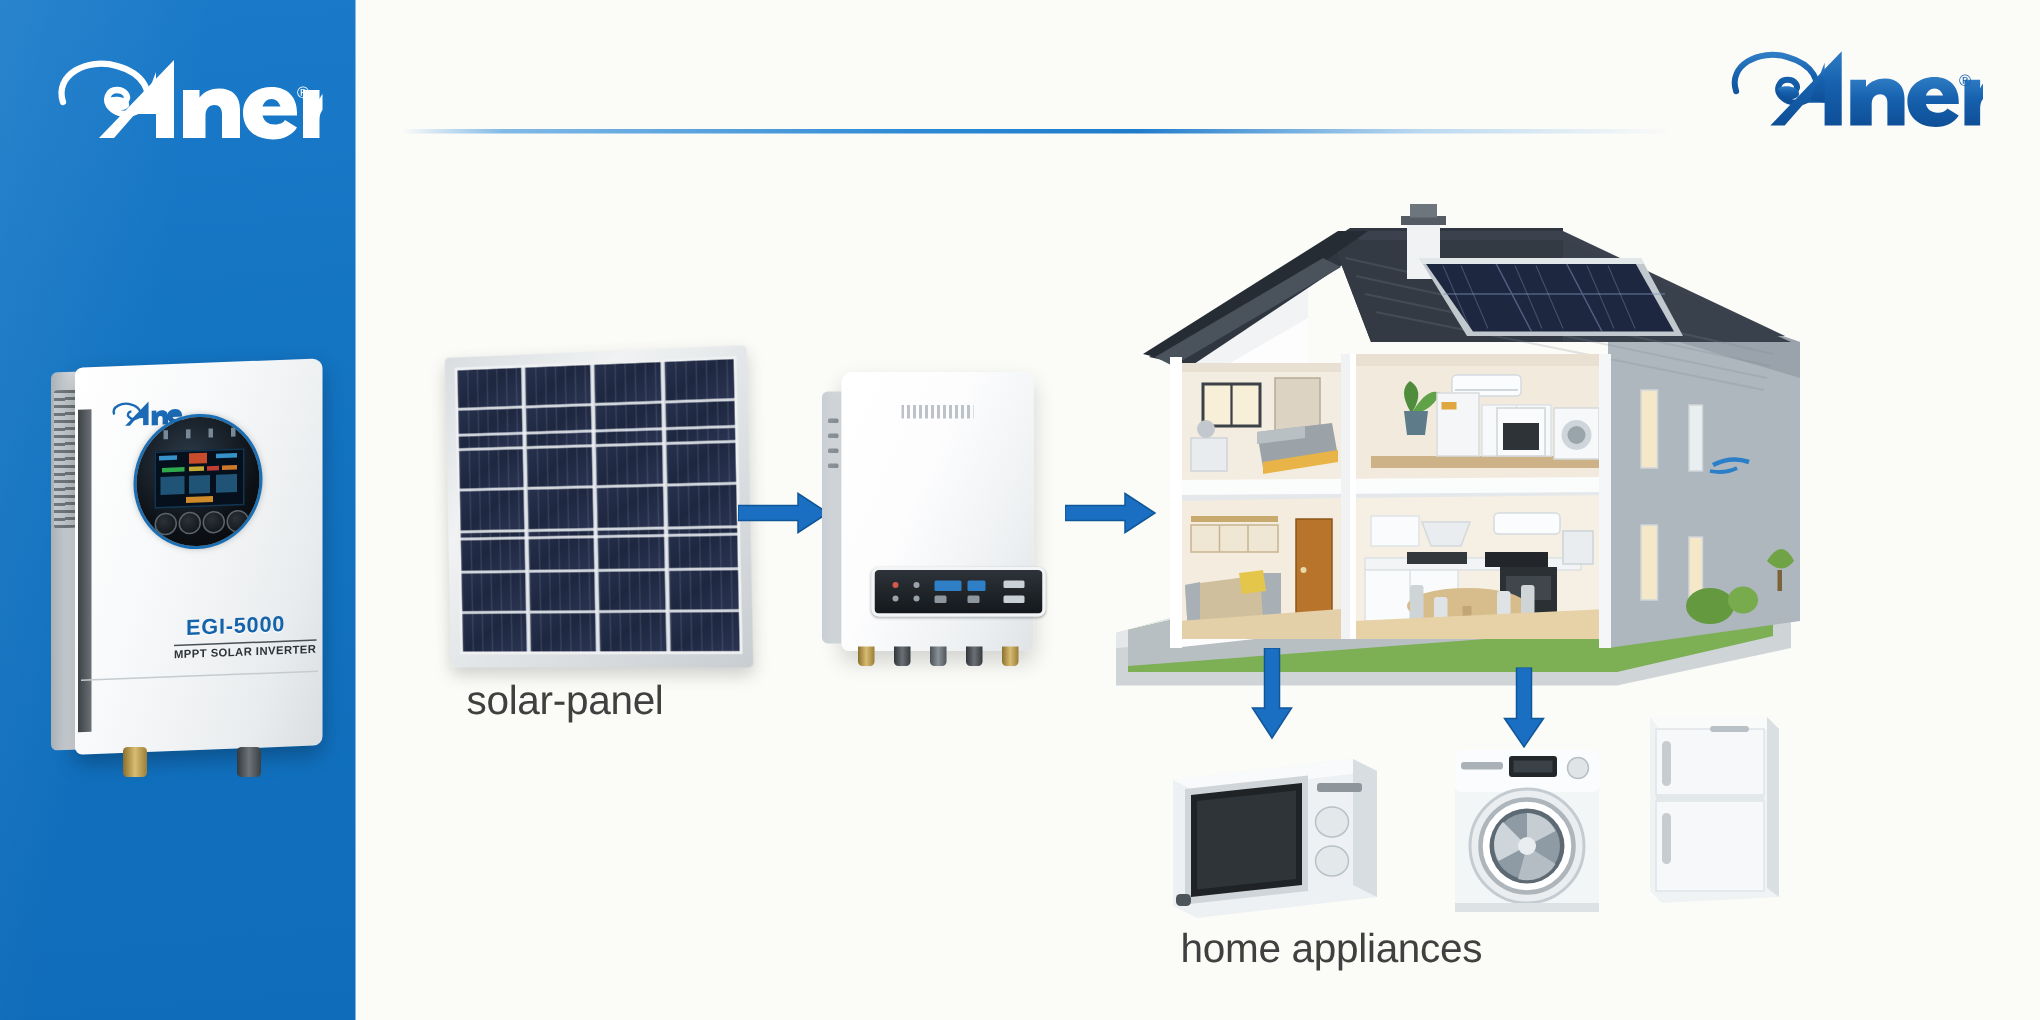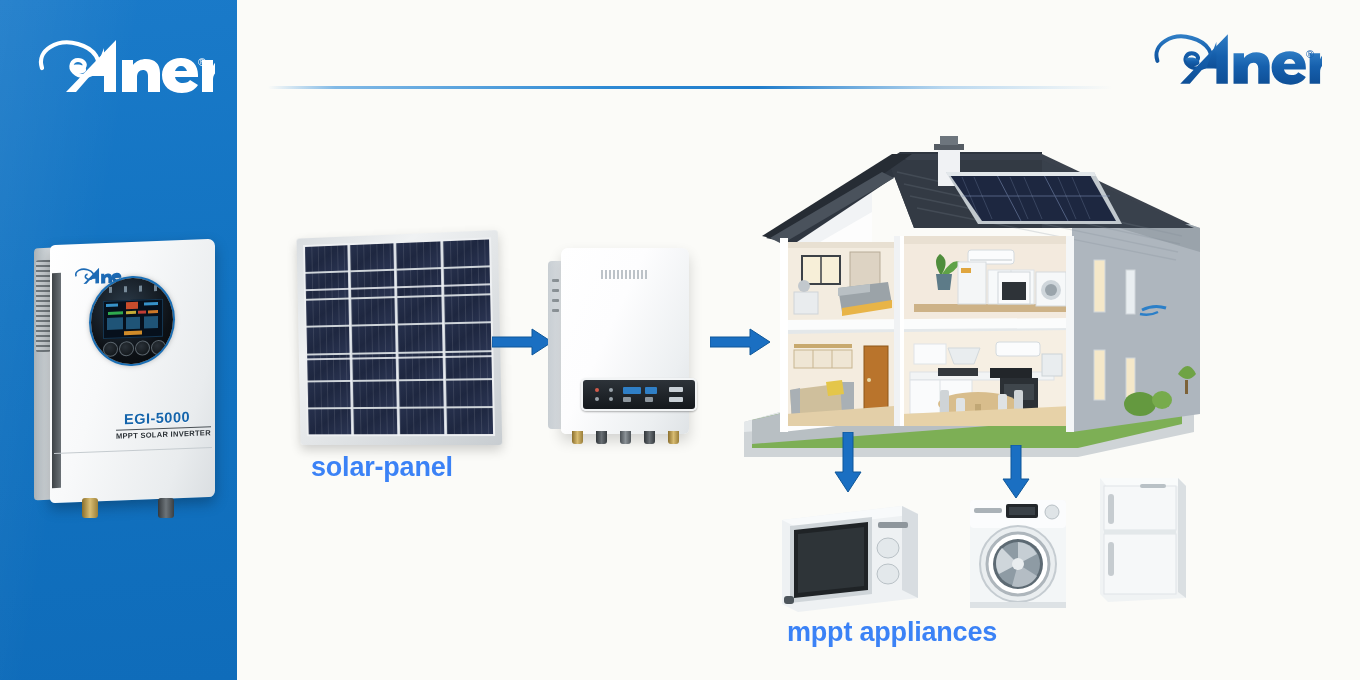--- a/index.html
+++ b/index.html
@@ -306,26 +306,25 @@
   
   #appliances {
     position: absolute;
     left: 760px; top: 470px;
     width: 440px; height: 145px;
   }
 
   
   .caption {
     position: absolute;
-    color: #3b82f6;
+    color: #404040;
     font-size: 27px;
     font-family: "Liberation Sans", sans-serif;
     white-space: nowrap;
     letter-spacing: -0.2px;
-    font-weight: bold;
   }
   #cap-solar  { left: 311px; top: 452px; }
   #cap-mppt   { left: 532px; top: 452px; }
   #cap-home   { left: 787px; top: 617px; }
 </style>
 </head>
 <body>
 
 <div id="page">
 
@@ -721,15 +720,15 @@
         <rect x="344" y="16" width="72" height="44" fill="#f6f8f9" stroke="#dfe4e7"></rect>
         <rect x="344" y="64" width="72" height="60" fill="#f6f8f9" stroke="#dfe4e7"></rect>
         <rect x="348" y="24" width="6" height="30" rx="3" fill="#c6ccd0"></rect>
         <rect x="348" y="72" width="6" height="34" rx="3" fill="#c6ccd0"></rect>
         <rect x="380" y="14" width="26" height="4" rx="2" fill="#b9c1c6"></rect>
         <rect x="344" y="60" width="72" height="4" fill="#e3e8ea"></rect>
       </g>
     </svg>
   </div>
 
-  <div class="caption" id="cap-home">mppt appliances</div>
+  <div class="caption" id="cap-home">home appliances</div>
 
 </div>
 
 </body></html>

